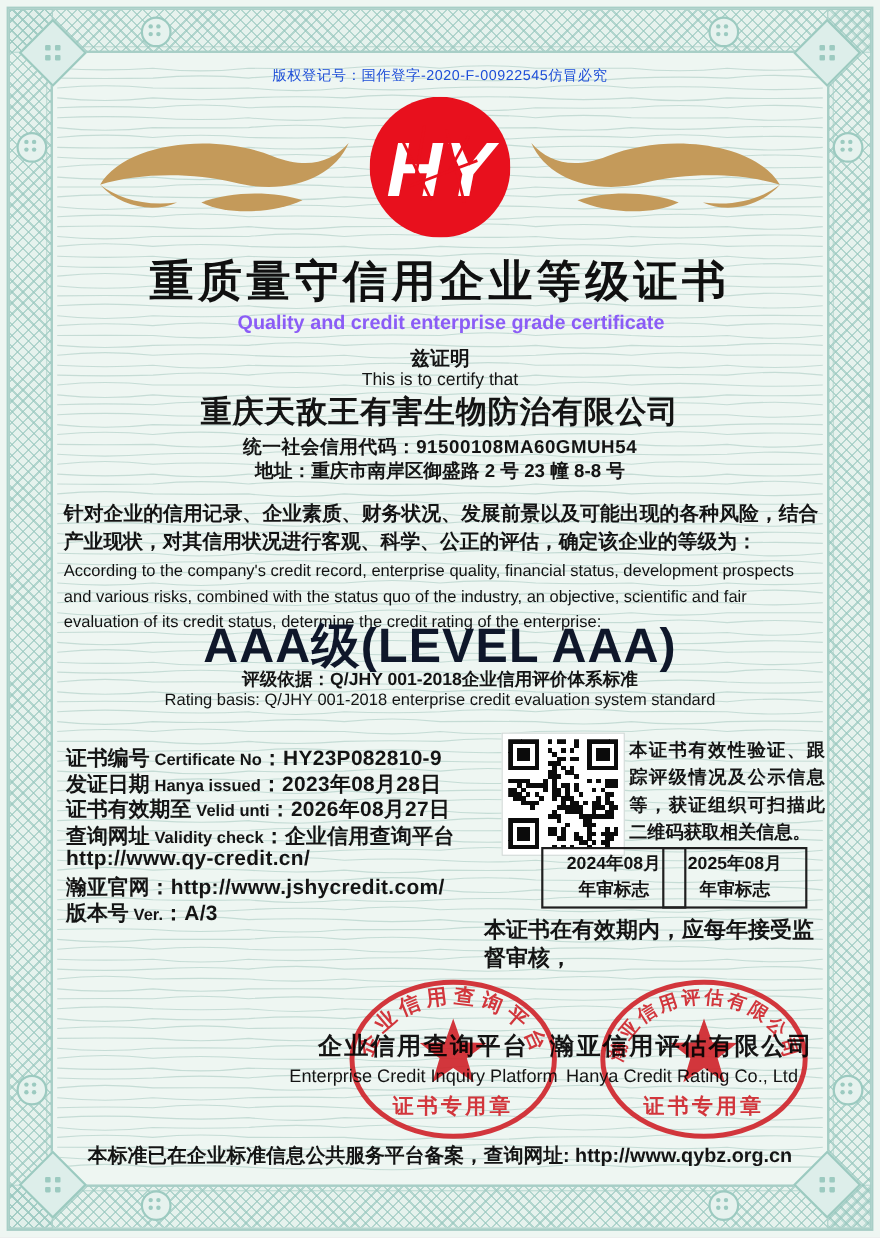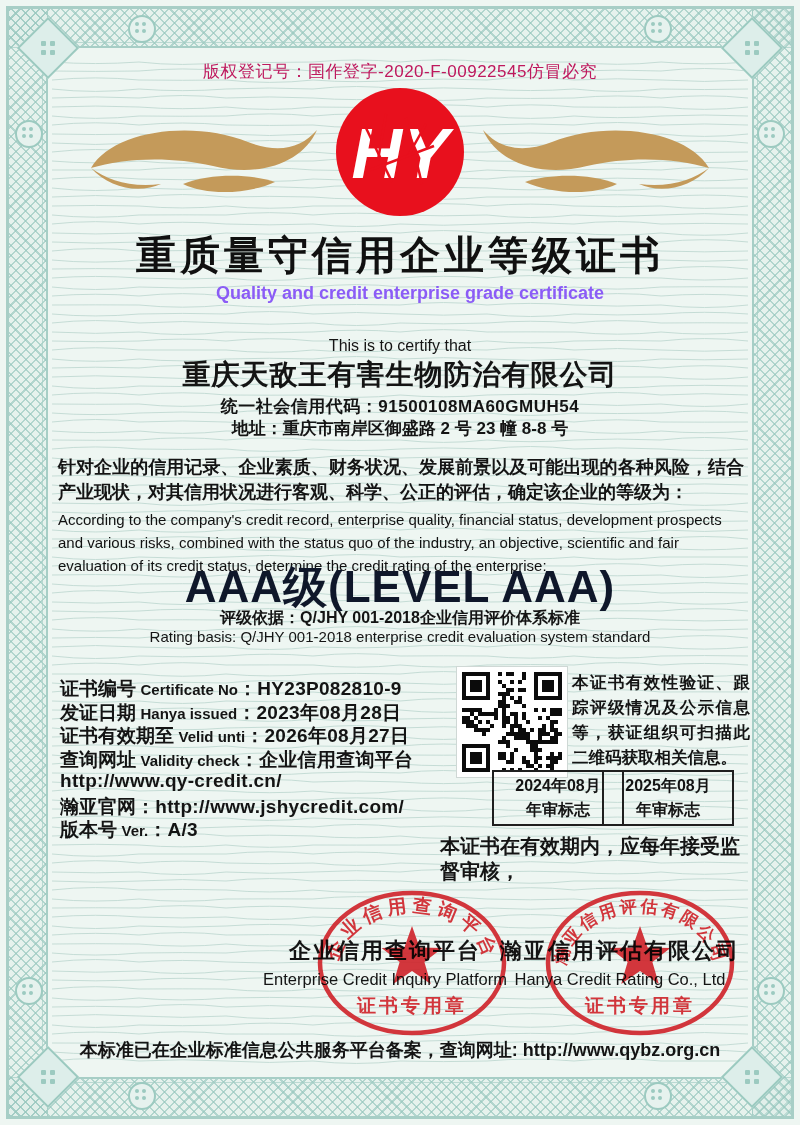--- a/index.html
+++ b/index.html
@@ -27,21 +27,21 @@
   .corner{position:absolute;width:40px;height:40px;background:#ddeeea;border:2px solid #9ccac0;transform:rotate(45deg);z-index:3;pointer-events:none;}
   .corner::after{content:"";position:absolute;left:13px;top:13px;width:5px;height:5px;background:#9ccac0;border-radius:1px;
     box-shadow:9px 0 0 #9ccac0,0 9px 0 #9ccac0,9px 9px 0 #9ccac0;transform:rotate(-45deg);transform-origin:7px 7px;}
   .button-medal{position:absolute;width:24px;height:24px;border-radius:50%;background:#e6f2ee;border:2px solid #9ccac0;z-index:3;pointer-events:none;}
   .button-medal::after{content:"";position:absolute;left:5px;top:5px;width:4px;height:4px;border-radius:50%;background:#9ccac0;
     box-shadow:7px 0 0 #9ccac0,0 7px 0 #9ccac0,7px 7px 0 #9ccac0;}
   
   .content{position:absolute;inset:0;z-index:4;}
   .abs{position:absolute;}
   .center{text-align:center;left:0;width:800px;}
-  .copyright-note{top:60px;font-size:17px;color:#be185d;letter-spacing:.5px;}
+  .copyright-note{top:60px;font-size:13px;color:#1d4ed8;letter-spacing:.5px;}
   .logo{left:336px;top:88px;width:128px;height:128px;}
   .flourish{top:118px;width:240px;height:88px;}
   .flourish.fl-left{left:83px;}
   .flourish.fl-right{left:477px;transform:scaleX(-1);}
   .title-cn{top:228px;font-size:40px;font-weight:700;letter-spacing:4px;color:#101010;}
   .title-en{top:283px;font-size:18px;font-weight:600;color:#8b5cf6;margin-left:10px;}
   .certify-cn{top:314px;font-size:18px;font-weight:600;}
   .certify-en{top:337px;font-size:16px;}
   .company-name{top:356px;font-size:28px;font-weight:800;letter-spacing:1px;}
   .credit-code{top:395px;font-size:17px;font-weight:600;letter-spacing:.5px;}
@@ -237,20 +237,21 @@
         <line x1="50" y1="26" x2="42" y2="72"></line>
         <line x1="70" y1="30" x2="86" y2="96"></line>
         <line x1="90" y1="36" x2="72" y2="68"></line>
         <line x1="34" y1="82" x2="98" y2="58"></line>
       </g>
     </svg>
 
     <div class="abs center title-cn">重质量守信用企业等级证书</div>
     <div class="abs center title-en">Quality and credit enterprise grade certificate</div>
 
+    <div class="abs center certify-cn">兹证明</div>
     <div class="abs center certify-en">This is to certify that</div>
 
     <div class="abs center company-name">重庆天敌王有害生物防治有限公司</div>
     <div class="abs center credit-code">统一社会信用代码：91500108MA60GMUH54</div>
     <div class="abs center address">地址：重庆市南岸区御盛路 2 号 23 幢 8-8 号</div>
 
     <div class="abs para">
       <div class="para-cn">针对企业的信用记录、企业素质、财务状况、发展前景以及可能出现的各种风险，结合产业现状，对其信用状况进行客观、科学、公正的评估，确定该企业的等级为：</div>
       <div class="para-en">According to the company's credit record, enterprise quality, financial status, development prospects and various risks, combined with the status quo of the industry, an objective, scientific and fair evaluation of its credit status, determine the credit rating of the enterprise:</div>
     </div>

